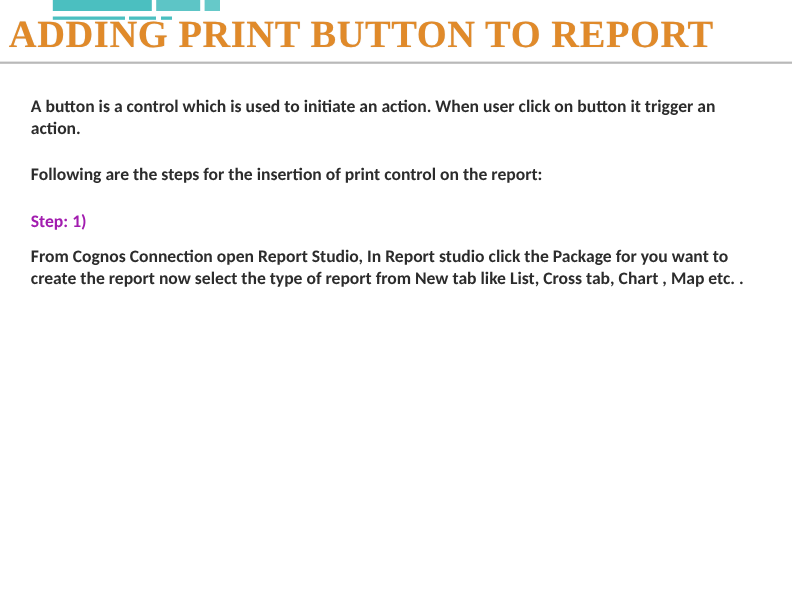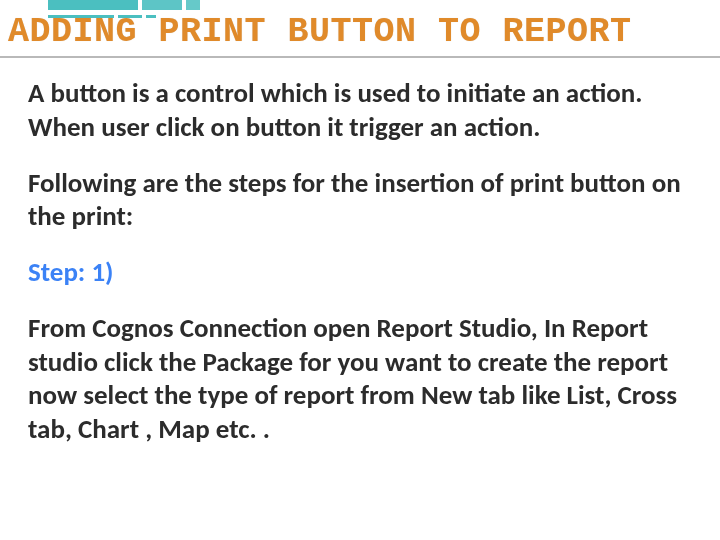--- a/index.html
+++ b/index.html
@@ -6,27 +6,27 @@
 .slide{position:relative;width:720px;height:540px;background:#fff}
 
 
 .accent-top{position:absolute;top:0;left:48px;height:10px;display:flex;gap:0}
 .accent-top .bar{height:10px;background:#4bbfc0}
 .accent-top .b1{width:90px}
 .accent-top .b2{width:40px;margin-left:4px;opacity:.9}
 .accent-top .b3{width:14px;margin-left:4px;opacity:.85}
 .accent-small{position:absolute;top:15px;left:48px;width:120px;height:3px;background:linear-gradient(90deg,#4bbfc0 0 55%,transparent 55% 58%,#4bbfc0 58% 78%,transparent 78% 82%,#4bbfc0 82% 90%,transparent 90%)}
 
-.title{position:absolute;top:12px;left:8px;right:0;font-family:Liberation Mono, monospace;font-size:35px;font-weight:900;color:#e08a2a;letter-spacing:.5px;text-shadow:0 0 1px rgba(0,0,0,.15);white-space:nowrap}
+.title{position:absolute;top:12px;left:8px;right:0;font-family:Liberation Serif, serif;font-size:35px;font-weight:900;color:#e08a2a;letter-spacing:.5px;text-shadow:0 0 1px rgba(0,0,0,.15);white-space:nowrap}
 .title-rule{position:absolute;top:56px;left:0;right:0;height:2px;background:#b9b9b9}
 
-.body{position:absolute;top:76px;left:28px;right:24px;color:#2c2c2c;font-size:27px;line-height:1.25;font-weight:600}
+.body{position:absolute;top:88px;left:28px;right:24px;color:#2c2c2c;font-size:16px;line-height:1.25;font-weight:600}
 .p1{margin-bottom:22px}
 .p2{margin-bottom:22px}
-.step-label{color:#3b82f6;font-weight:700;margin-bottom:22px}
+.step-label{color:#a21caf;font-weight:700;margin-bottom:12px}
 .p3{font-weight:600}
 
 .footer{position:absolute;left:0;right:0;bottom:0;height:40px}
 .footer-orange{position:absolute;left:0;right:0;bottom:0;height:30px;background:#d8883a}
 .footer-teal{position:absolute;left:0;right:0;bottom:30px;height:4px;background:#4bbfc0}
 .footer-shadow{position:absolute;left:0;right:0;bottom:34px;height:6px;background:linear-gradient(#0000,#00000022)}
 .footer-text{position:absolute;left:0;right:0;bottom:6px;text-align:center;color:#fff;font-family:Arial,sans-serif;font-size:13px;letter-spacing:.2px}
 </style>
 </head>
 <body>
@@ -37,19 +37,19 @@
   <div class="bar b2"></div>
   <div class="bar b3"></div>
 </div>
 <div class="accent-small"></div>
 
 <div class="title">ADDING PRINT BUTTON TO REPORT</div>
 <div class="title-rule"></div>
 
 <div class="body">
   <div class="p1">A button is a control which is used to initiate an action. When  user click on button it trigger an action.</div>
-  <div class="p2">Following are the steps for the insertion of print button on the print:</div>
+  <div class="p2">Following are the steps for the insertion of print control on the report:</div>
   <div class="step-label">Step: 1)</div>
   <div class="p3">From Cognos Connection open Report Studio, In Report studio click the Package for you want to create the report now select the type of report from New tab like List, Cross tab, Chart , Map etc. .</div>
 </div>
 
 
 </div>
 
 </body></html>

